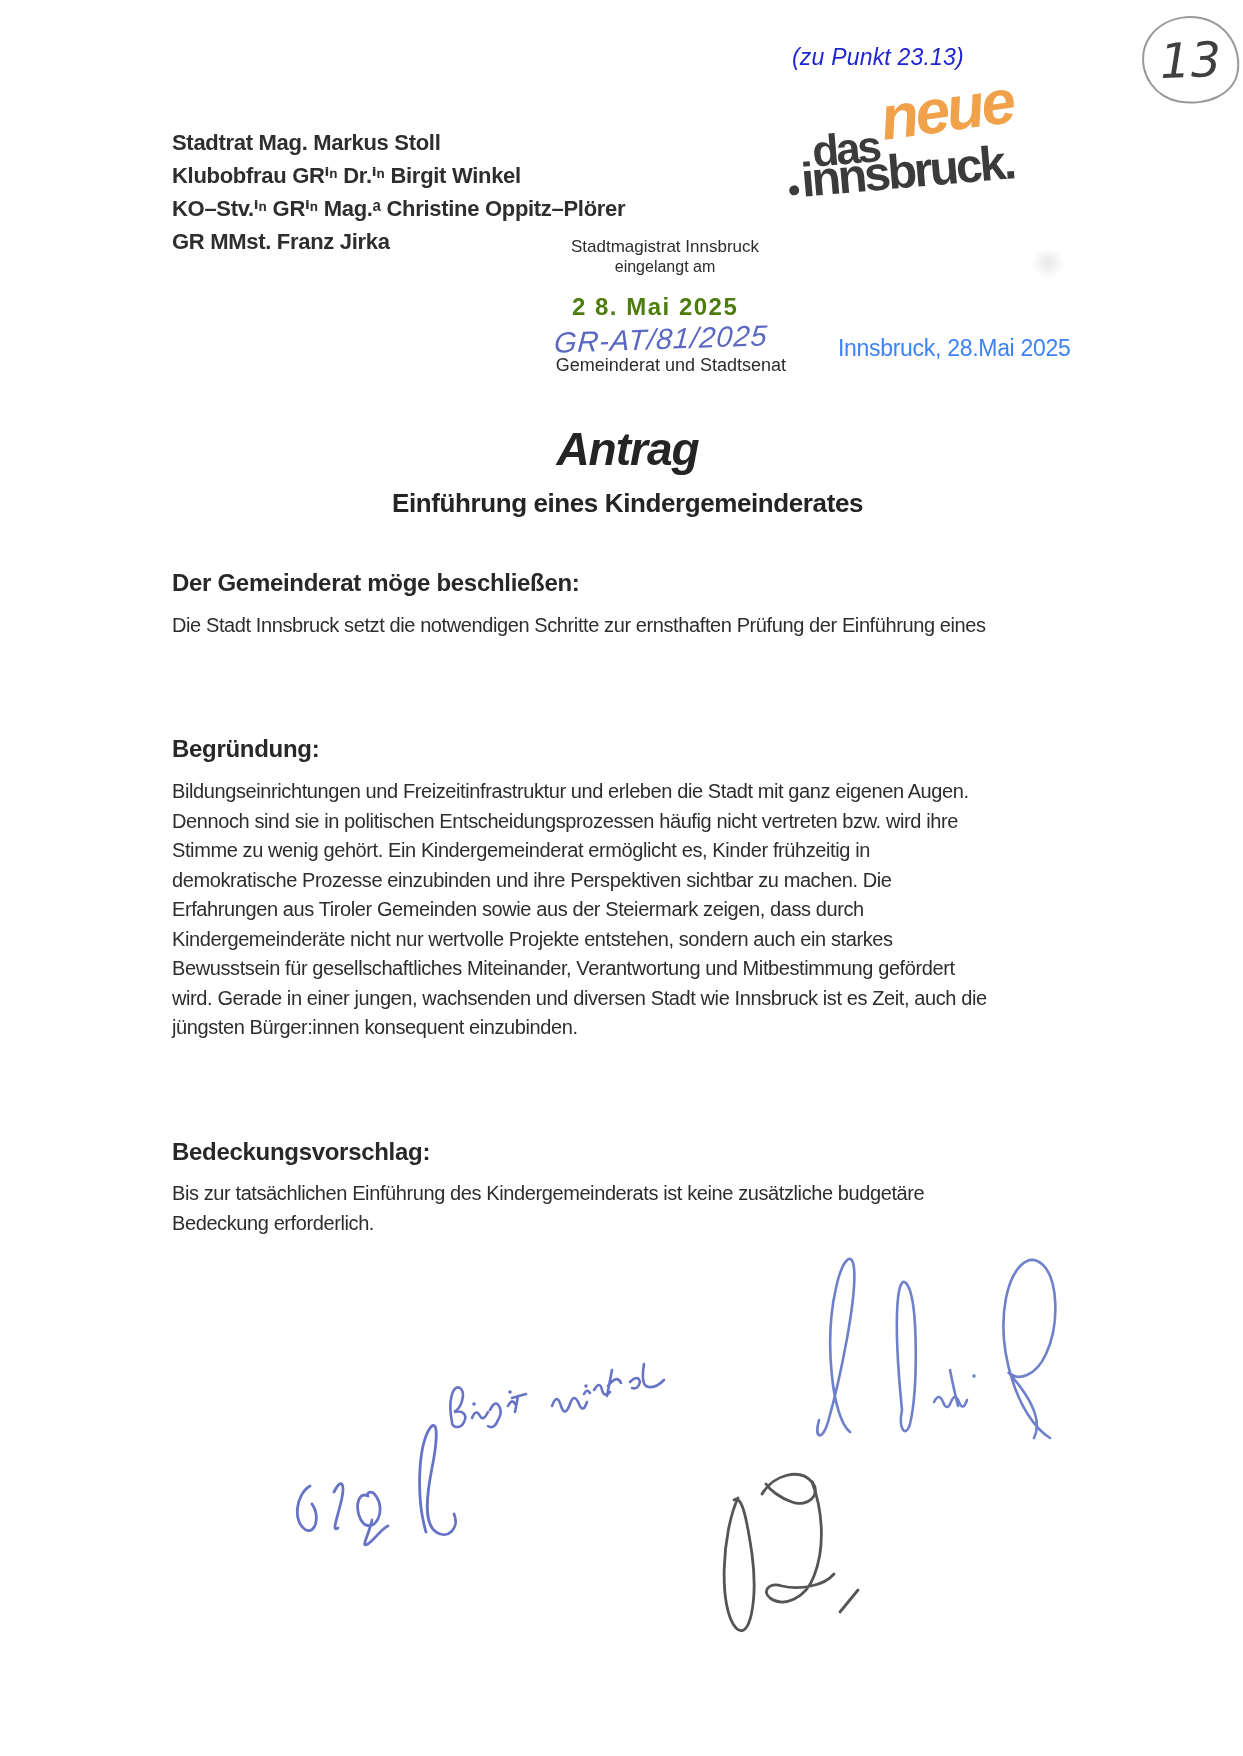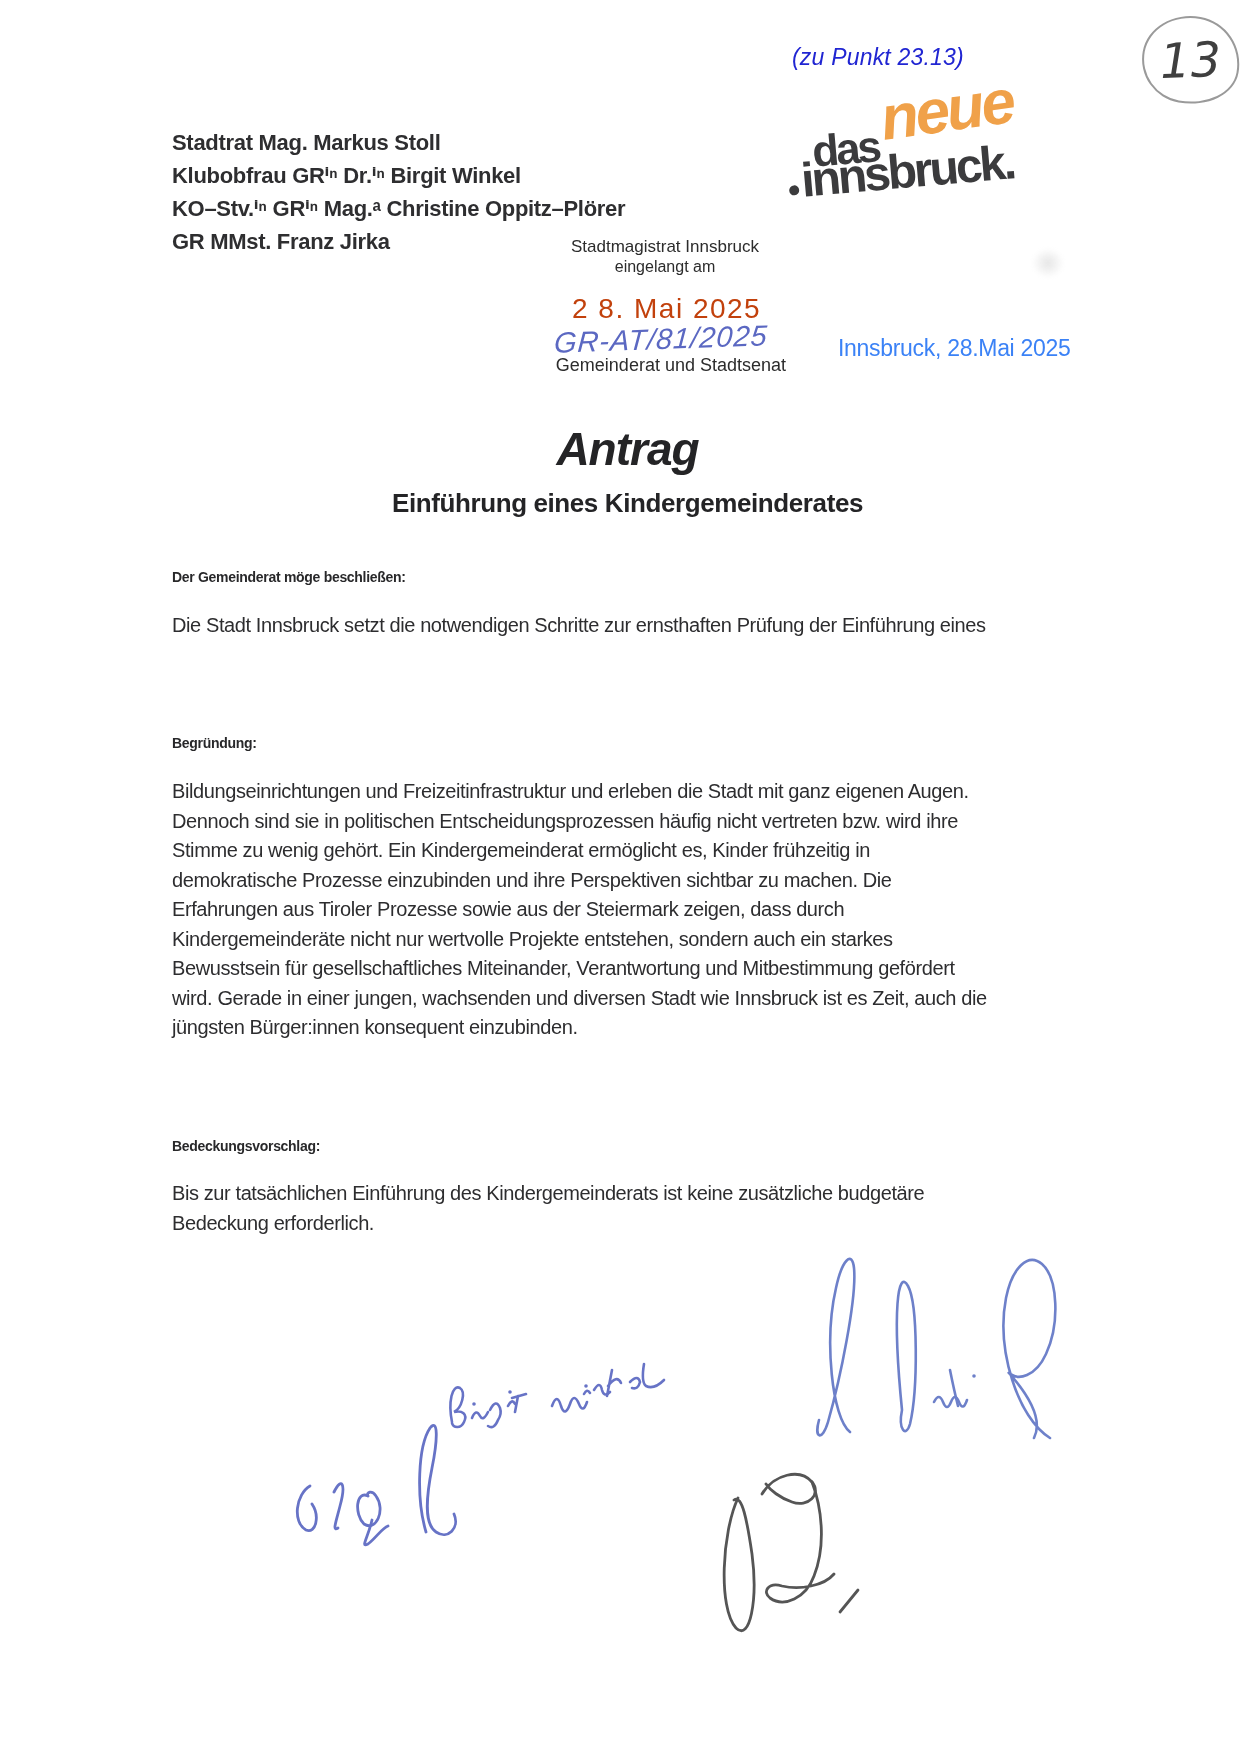--- a/index.html
+++ b/index.html
@@ -21,30 +21,30 @@
   .logo-das{position:absolute;left:26px;top:40px;font-size:44px;font-weight:bold;letter-spacing:-3px;color:#3b3b3d;transform:rotate(-5deg);}
   .logo-neue{position:absolute;left:94px;top:-10px;font-size:62px;font-weight:bold;font-style:italic;letter-spacing:-3px;color:#f0a149;transform:rotate(-8deg);}
   .logo-row2{position:absolute;left:2px;top:64px;transform:rotate(-5deg);display:flex;align-items:flex-end;}
   .logo-dot{display:inline-block;width:10px;height:10px;border-radius:50%;background:#3b3b3d;margin-right:3px;margin-bottom:10px;}
   .logo-innsbruck{font-size:48px;font-weight:bold;letter-spacing:-3px;color:#3b3b3d;line-height:1;}
   
   .authors{position:absolute;left:172px;top:126px;font-size:22px;font-weight:bold;color:#2e2e30;line-height:33px;letter-spacing:-0.3px;}
   
   .stamp-office{position:absolute;left:565px;top:237px;width:200px;text-align:center;font-size:17px;color:#2c2c2c;}
   .stamp-received{position:absolute;left:565px;top:258px;width:200px;text-align:center;font-size:16px;color:#2c2c2c;}
-  .stamp-date{position:absolute;left:572px;top:293px;font-size:28px;letter-spacing:1.5px;color:#c2410c;}
+  .stamp-date{position:absolute;left:572px;top:293px;font-size:24px;letter-spacing:1.5px;color:#4d7c0f;font-weight:bold;}
   .stamp-ref{position:absolute;left:554px;top:323px;font-size:29px;color:#5b68c2;font-style:italic;letter-spacing:1px;transform:rotate(-2deg) skewX(-6deg);}
   .stamp-dept{position:absolute;left:538px;top:355px;width:248px;text-align:right;font-size:18px;color:#2c2c2c;}
   
   .dateline{position:absolute;left:838px;top:335px;font-size:23px;font-weight:normal;color:#3b82f6;letter-spacing:-0.3px;}
   
   .title{position:absolute;left:6px;width:1243px;top:422px;text-align:center;font-size:46px;font-weight:bold;font-style:italic;letter-spacing:-1px;color:#242426;margin:0;}
   .subtitle{position:absolute;left:6px;width:1243px;top:488px;text-align:center;font-size:26px;font-weight:bold;letter-spacing:-0.4px;color:#242426;margin:0;}
   
-  .section-heading{position:absolute;left:172px;font-size:14px;font-weight:bold;color:#28282a;letter-spacing:-0.3px;}
+  .section-heading{position:absolute;left:172px;font-size:24px;font-weight:bold;color:#28282a;letter-spacing:-0.3px;}
   .heading-1{top:569px;} .heading-2{top:735px;} .heading-3{top:1138px;}
   .body-lines{position:absolute;left:172px;font-size:20px;line-height:29.5px;letter-spacing:-0.4px;color:#2d2d2f;white-space:nowrap;}
   .body-1{top:611px;} .body-2{top:777px;} .body-3{top:1179px;}
   
   .signatures-svg{position:absolute;left:250px;top:1180px;width:850px;height:520px;}
   
   .smudge{position:absolute;left:1032px;top:248px;width:32px;height:30px;border-radius:50%;
     background:radial-gradient(closest-side,#c6c6c6,rgba(255,255,255,0));opacity:.45;filter:blur(2px);}
 </style>
 </head>
@@ -88,21 +88,21 @@
   <div class="body-lines body-1">
     <div>Die Stadt Innsbruck setzt die notwendigen Schritte zur ernsthaften Prüfung der Einführung eines</div>
   </div>
 
   <div class="section-heading heading-2">Begründung:</div>
   <div class="body-lines body-2">
     <div>Bildungseinrichtungen und Freizeitinfrastruktur und erleben die Stadt mit ganz eigenen Augen.</div>
     <div>Dennoch sind sie in politischen Entscheidungsprozessen häufig nicht vertreten bzw. wird ihre</div>
     <div>Stimme zu wenig gehört. Ein Kindergemeinderat ermöglicht es, Kinder frühzeitig in</div>
     <div>demokratische Prozesse einzubinden und ihre Perspektiven sichtbar zu machen. Die</div>
-    <div>Erfahrungen aus Tiroler Prozesse sowie aus der Steiermark zeigen, dass durch</div>
+    <div>Erfahrungen aus Tiroler Gemeinden sowie aus der Steiermark zeigen, dass durch</div>
     <div>Kindergemeinderäte nicht nur wertvolle Projekte entstehen, sondern auch ein starkes</div>
     <div>Bewusstsein für gesellschaftliches Miteinander, Verantwortung und Mitbestimmung gefördert</div>
     <div>wird. Gerade in einer jungen, wachsenden und diversen Stadt wie Innsbruck ist es Zeit, auch die</div>
     <div>jüngsten Bürger:innen konsequent einzubinden.</div>
   </div>
 
   <div class="section-heading heading-3">Bedeckungsvorschlag:</div>
   <div class="body-lines body-3">
     <div>Bis zur tatsächlichen Einführung des Kindergemeinderats ist keine zusätzliche budgetäre</div>
     <div>Bedeckung erforderlich.</div>

